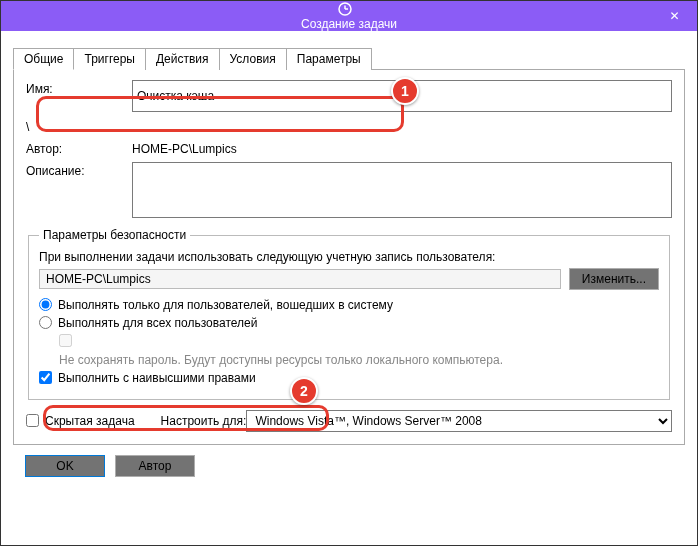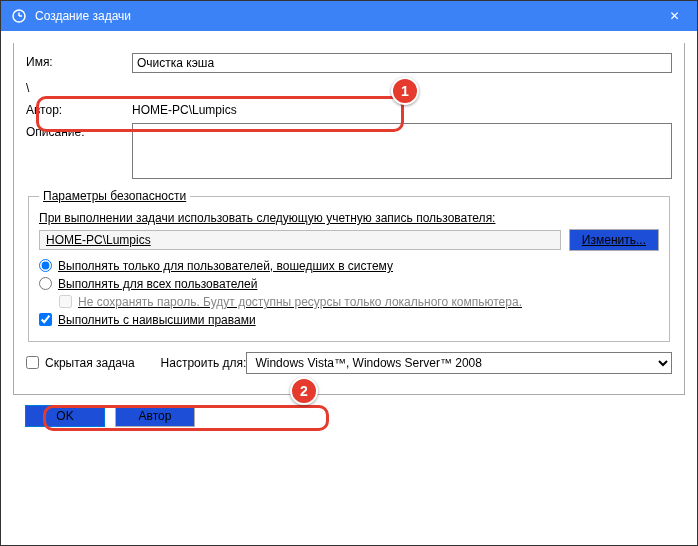--- a/index.html
+++ b/index.html
@@ -7,27 +7,28 @@
     margin: 0;
     font-family: "Segoe UI", Tahoma, sans-serif;
     font-size: 12px;
     background: #fff;
     width: 698px;
     height: 546px;
     position: relative;
     border: 1px solid #333;
   }
   .titlebar {
-    background: #3b82f6;
+    background: #8b5cf6;
     color: #fff;
     height: 30px;
     display: flex;
     align-items: center;
     padding: 0 10px;
     position: relative;
+    flex-direction: column;
   }
   .titlebar .title-icon {
     width: 16px; height: 16px;
     margin-right: 8px;
     display: inline-flex; align-items: center; justify-content: center;
   }
   .titlebar .title { font-size: 12px; }
   .close-btn {
     position: absolute;
     right: 0; top: 0;
@@ -55,87 +56,86 @@
     cursor: pointer;
   }
   .tab.active {
     background: #fff;
     border-bottom: 1px solid #fff;
     z-index: 2;
   }
   .tab-body {
     border: 1px solid #aaa;
     border-top: none;
-    padding: 10px 12px 20px 12px;
+    padding: 10px 12px 12px 12px;
     background: #fff;
   }
   .row {
     display: flex;
     align-items: flex-start;
     margin-bottom: 6px;
     gap: 6px;
   }
   .lbl {
     width: 100px;
     padding-top: 2px;
   }
   .textinput {
     flex: 1;
     border: 1px solid #7a7a7a;
-    height: 20px;
+    height: 32px;
     padding: 2px 4px;
     font: inherit;
   }
   .static-val {
     padding-top: 2px;
   }
   .textarea {
     flex: 1;
     border: 1px solid #7a7a7a;
     height: 56px;
     resize: none;
     font: inherit;
     padding: 2px 4px;
   }
   fieldset.sec {
     border: 1px solid #bbb;
     margin-top: 10px;
     padding: 8px 10px 10px 10px;
-    text-decoration: underline;
   }
   fieldset.sec legend { padding: 0 4px; }
   .acct-row {
     display: flex;
     align-items: center;
     margin: 4px 0 8px 0;
     gap: 8px;
   }
   .acct-box {
     flex: 1;
     border: 1px solid #bbb;
     background: #f5f5f5;
     height: 20px;
     padding: 2px 6px;
   }
   .btn {
     min-width: 90px;
     height: 22px;
     border: 1px solid #adadad;
-    background: #1d4ed8;
+    background: #737373;
     font: inherit;
     padding: 0 12px;
     cursor: pointer;
   }
   .radio-row, .check-row {
     display: flex;
     align-items: flex-start;
     gap: 6px;
     margin: 4px 0;
   }
-  .indent { margin-left: 20px; color: #888; }
+  .indent { margin-left: 20px; color: #888; flex-direction: column; }
   .bottom-row {
     display: flex;
     align-items: center;
     margin-top: 10px;
   }
   .configure-select {
     flex: 1;
     height: 22px;
     border: 1px solid #7a7a7a;
     font: inherit;
@@ -186,20 +186,27 @@
     </svg>
   </span>
   <span class="title">Создание задачи</span>
   <div class="close-btn">
     <span>✕</span>
   </div>
 </div>
 
 <div class="content">
 
+  <div class="tabs">
+    <div class="tab active">Общие</div>
+    <div class="tab">Триггеры</div>
+    <div class="tab">Действия</div>
+    <div class="tab">Условия</div>
+    <div class="tab">Параметры</div>
+  </div>
 
   <div class="tab-body">
 
     <div class="row">
       <div class="lbl">Имя:</div>
       <input class="textinput" value="Очистка кэша" style="">
     </div>
 
     <div class="row">
       <div class="static-val">\</div>

